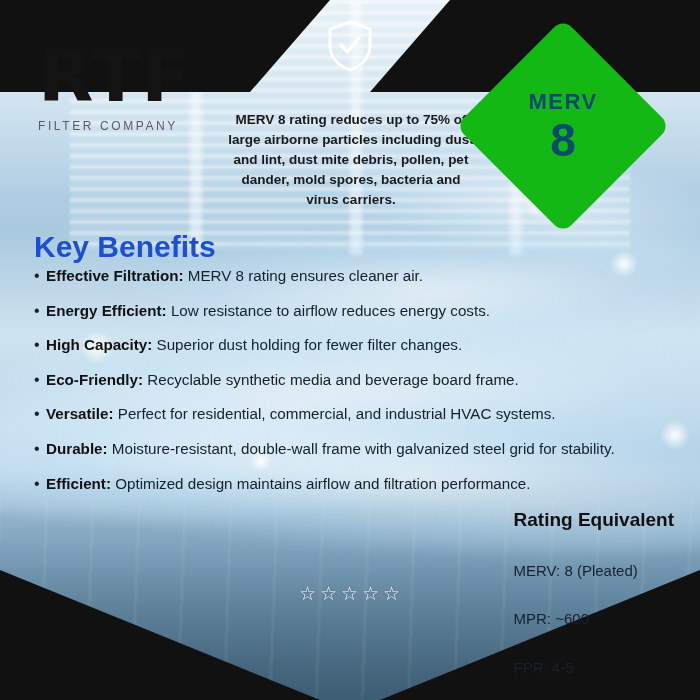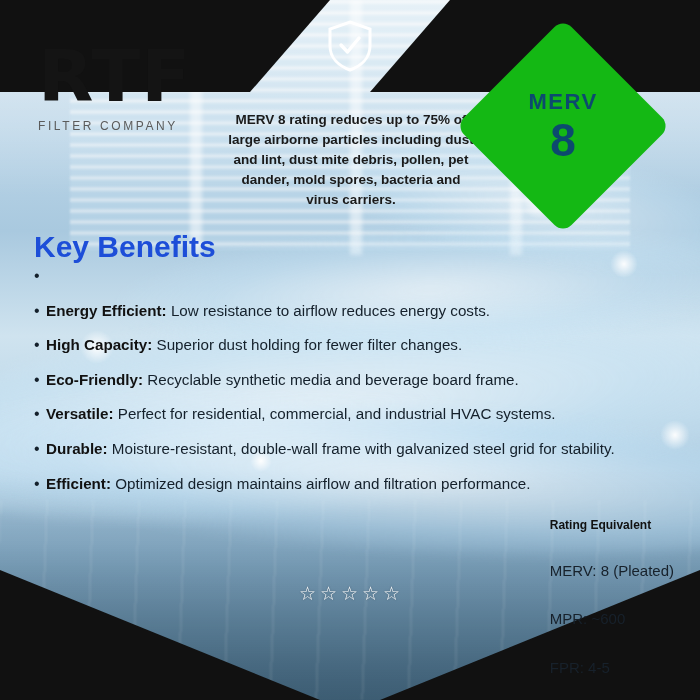--- a/index.html
+++ b/index.html
@@ -232,21 +232,21 @@
 
   
   .rating {
     position: absolute;
     right: 26px; bottom: 22px;
     text-align: left;
     color: #111111;
     line-height: 1.36;
   }
   .rating-title {
-    font-size: 12px;
+    font-size: 19px;
     font-weight: bold;
     margin-bottom: 2px;
   }
   .rating-line {
     font-size: 15px;
     color: #17212b;
     margin-top: 28px;
   }
 </style>
 </head>
@@ -294,20 +294,21 @@
   <div class="diamond"></div>
   <div class="diamond-inner">
     <div class="diamond-label">MERV</div>
     <div class="diamond-value">8</div>
   </div>
 
   <div class="benefits-title">Key Benefits</div>
   <div class="benefits" id="benefits-list">
       <div class="benefit">
         <span class="bullet">•</span>
+        <span class="benefit-body"><strong>Effective Filtration:</strong><span> MERV 8 rating ensures cleaner air.</span></span>
       </div>
       <div class="benefit">
         <span class="bullet">•</span>
         <span class="benefit-body"><strong>Energy Efficient:</strong><span> Low resistance to airflow reduces energy costs.</span></span>
       </div>
       <div class="benefit">
         <span class="bullet">•</span>
         <span class="benefit-body"><strong>High Capacity:</strong><span> Superior dust holding for fewer filter changes.</span></span>
       </div>
       <div class="benefit">

